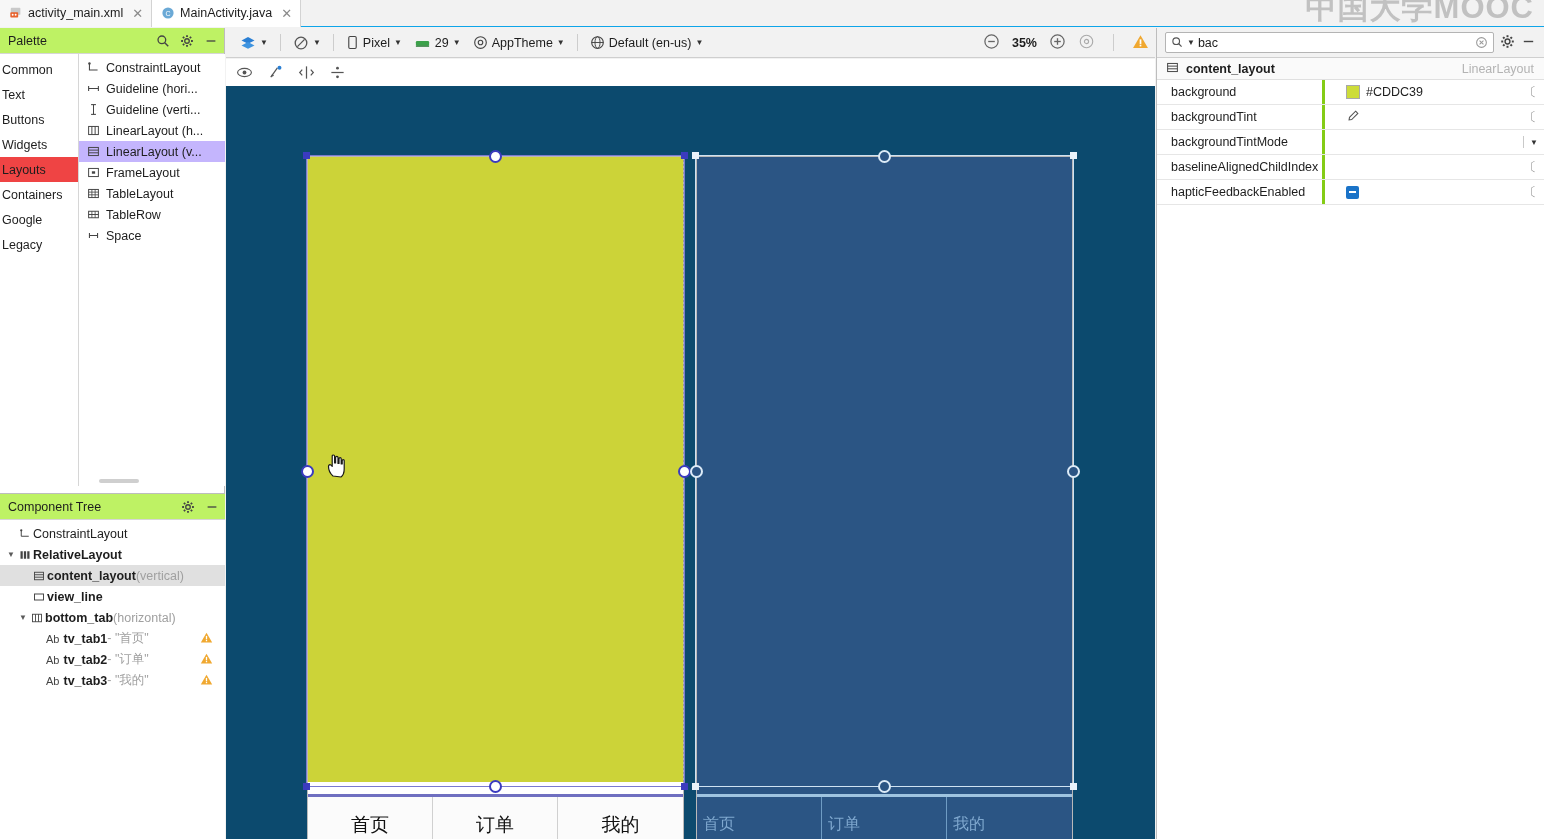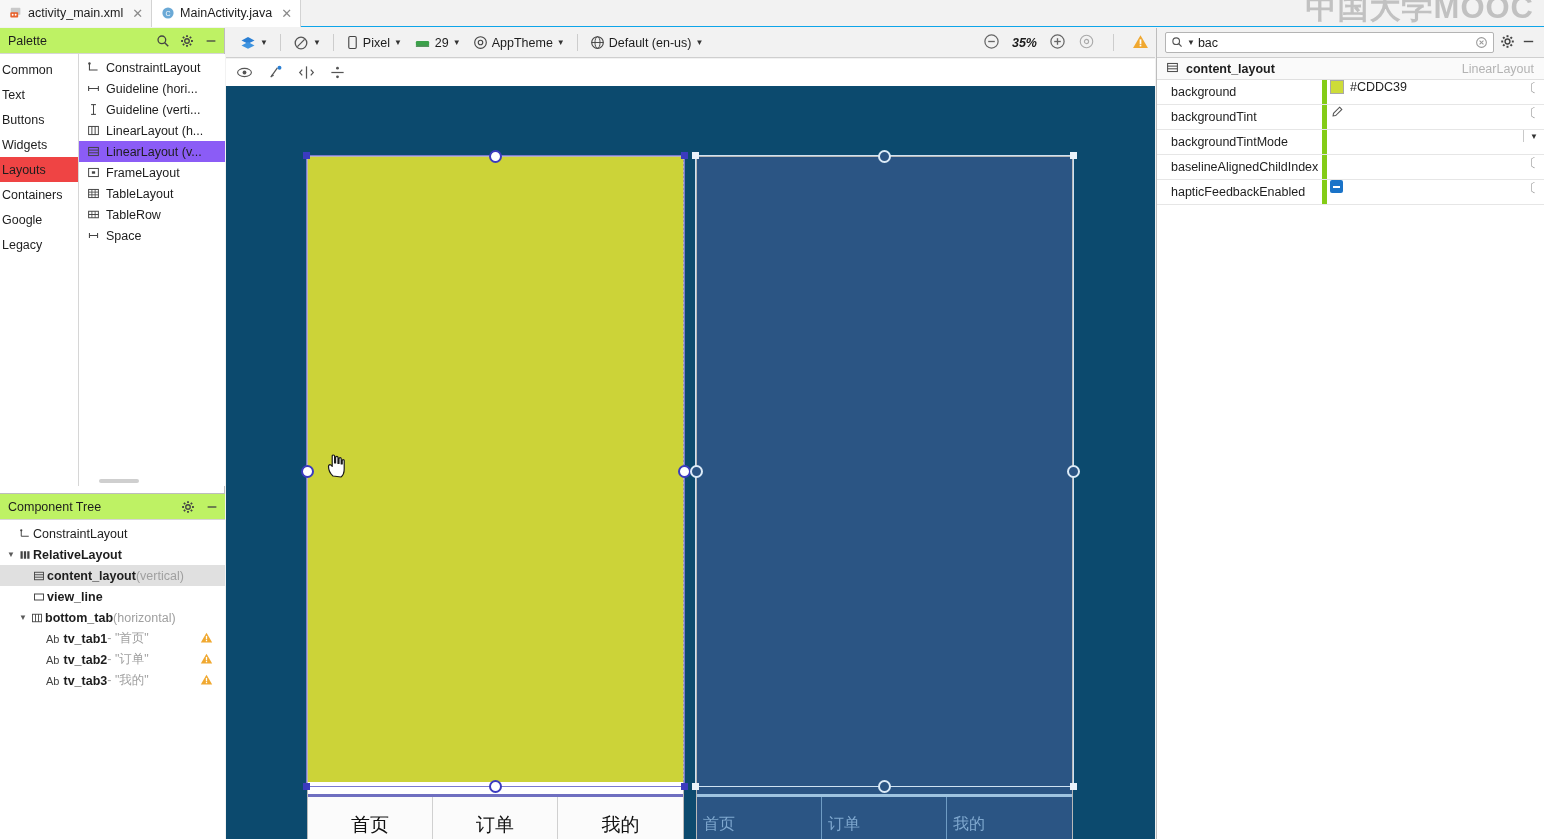--- a/index.html
+++ b/index.html
@@ -75,21 +75,21 @@
   .cat {
     height: 25px; display: flex; align-items: center; padding-left: 2px;
     font-size: 12.5px; cursor: default;
   }
   .cat.sel { background: #ef4444; }
   .palette-items { flex: 1 1 auto; padding-top: 3px; background:#fff; position:relative; }
   .pitem {
     height: 21px; display: flex; align-items: center; gap: 6px;
     padding-left: 8px; font-size: 12.5px; cursor: default; white-space: nowrap;
   }
-  .pitem.sel { background: #8b5cf6; text-align: center; }
+  .pitem.sel { background: #c4b5fd; text-align: center; }
   .pitem svg { flex: none; }
 
   .hscroll {
     position:absolute; bottom:3px; left:20px; width:40px; height:4px;
     background:#cfcfcf; border-radius:2px;
   }
 
   
   .tree-wrap {
     position: absolute; top: 465px; left: 0; width: 225px; height: 374px;
@@ -117,21 +117,21 @@
     padding-left: 8px;
   }
   .tbtn {
     display: flex; align-items: center; gap: 4px;
     height: 24px; padding: 0 6px; font-size: 12.5px; cursor: default;
     white-space: nowrap;
   }
   .caret { font-size: 8px; color: #333; }
   .tsep { width: 1px; height: 17px; background: #cdcdcd; margin: 0 6px; }
   .spacer { flex: 1 1 auto; }
-  .zoomgroup { display: flex; align-items: center; gap: 12px; padding-right: 6px; font-style: italic; }
+  .zoomgroup { display: flex; align-items: center; gap: 12px; padding-right: 6px; }
   .zoomlabel { font-size: 12.5px; font-weight: 600; }
 
   
   .subtoolbar {
     position: absolute; top: 59px; left: 226px; width: 929px; height: 27px;
     background: #ffffff; display: flex; align-items: center; gap: 14px;
     padding-left: 10px;
   }
   .subtoolbar .sicon { display:flex; align-items:center; cursor: default; }
 
@@ -236,21 +236,21 @@
     padding: 0 10px 0 9px; border-bottom: 1px solid #e0e0e0;
     background: #fafafa;
   }
   .attr-header .hname { font-weight: 700; font-size: 12.5px; }
   .attr-header .htype { margin-left: auto; color: #b3b3b3; font-size: 12.5px; }
   .arow {
     height: 25px; display: flex; align-items: center;
     border-bottom: 1px solid #e6e6e6; font-size: 12.5px;
   }
   .arow .aname { width: 165px; padding-left: 14px; white-space: nowrap; overflow: hidden; }
-  .arow .aval { flex: 1 1 auto; display: flex; align-items: flex-start; gap: 6px; padding-left: 3px; border-left: 5px solid #84cc16; height: 100%;}
+  .arow .aval { flex: 1 1 auto; display: flex; align-items: center; gap: 6px; padding-left: 21px; border-left: 3px solid #84cc16; height: 100%;}
   .swatch { width: 14px; height: 14px; border: 1px solid #a8a8a8; flex:none; }
   .aend { width: 16px; display:flex; align-items:center; justify-content:center; color:#777; }
   .chk-minus {
     width: 13px; height: 13px; background: #1a73c8; border-radius: 2px;
     display: flex; align-items: center; justify-content: center;
   }
   .chk-minus i { display:block; width:7px; height:2px; background:#fff; }
   .ddcaret { margin-left:auto; display:flex; align-items:center; gap:6px; padding-right:6px;}
   .ddsep { width:1px; height:12px; background:#c9c9c9; }
 </style>

